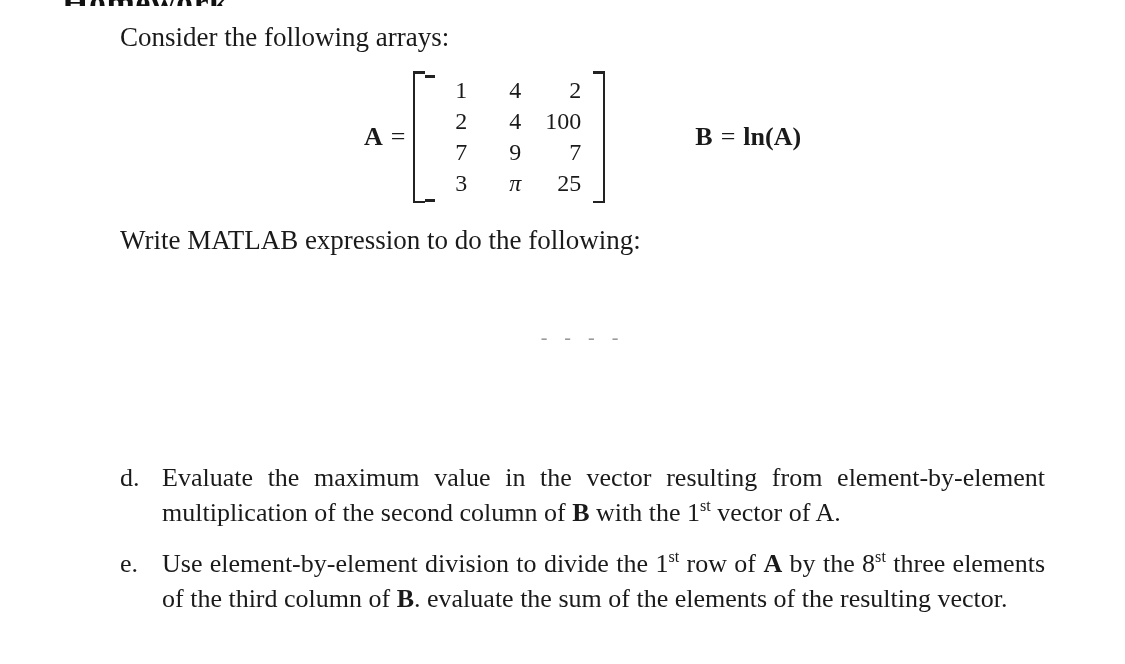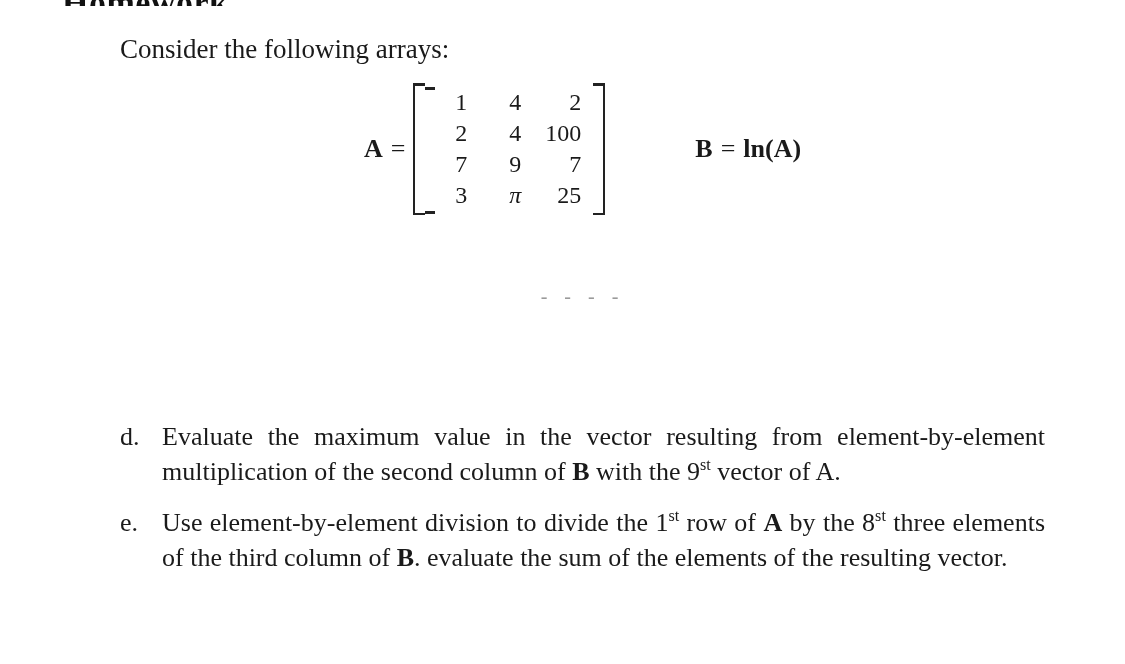--- a/index.html
+++ b/index.html
@@ -23,21 +23,21 @@
     color: #111;
     letter-spacing: .5px;
     margin-top: -14px; 
     margin-left: -58px;
     line-height: 1;
     height: 20px;
     overflow: hidden;
   }
   .prompt {
     font-size: 27px;
-    margin-top: 28px;
+    margin-top: 16px;
   }
   .arrays-row {
     display: flex;
     flex-direction: row;
     align-items: center;
     justify-content: center;
     gap: 90px;
     margin-top: 18px;
   }
   .lhs {
@@ -168,30 +168,31 @@
     </div>
 
     <div class="lhs">
       <span class="bold">B</span>
       <span class="thin-eq">=</span>
       <span>ln(A)</span>
     </div>
 
   </div>
 
+  <div class="instruction">Write MATLAB expression to do the following:</div>
 
   <div class="dash-separator">- - - -</div>
 
   <div class="spacer"></div>
 
   <ol class="qlist">
     <li class="qitem">
       <span class="qmarker">d.</span>
       <span>
-        <span>Evaluate the maximum value in the vector resulting from element-by-element multiplication of the second column of </span><span class="bold">B</span><span> with the 9</span><span class="sup">st</span><span> vector of A.</span>
+        <span>Evaluate the maximum value in the vector resulting from element-by-element multiplication of the second column of </span><span class="bold">B</span><span> with the 1</span><span class="sup">st</span><span> vector of A.</span>
       </span>
     </li>
     <li class="qitem">
       <span class="qmarker">e.</span>
       <span>
         <span>Use element-by-element division to divide the 1</span><span class="sup">st</span><span> row of </span><span class="bold">A</span><span> by the 8</span><span class="sup">st</span><span> three elements of the third column of </span><span class="bold">B</span><span>. evaluate the sum of the elements of the resulting vector.</span>
       </span>
     </li>
   </ol>
 

